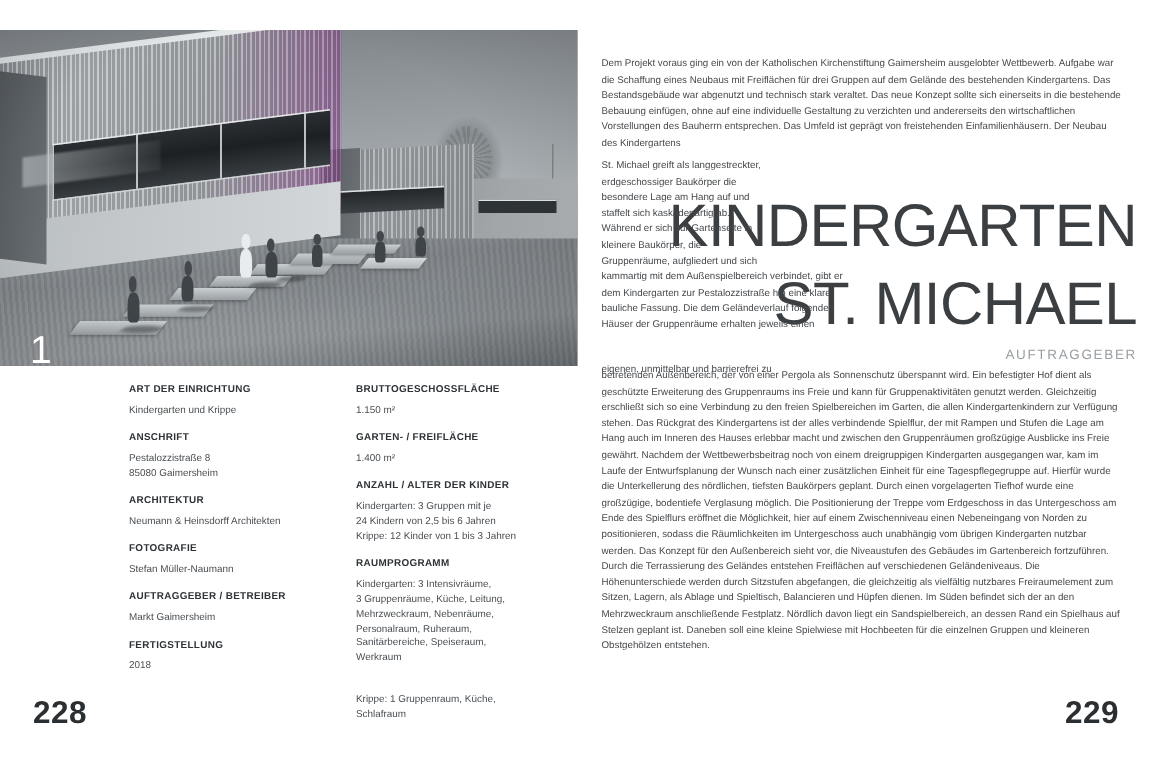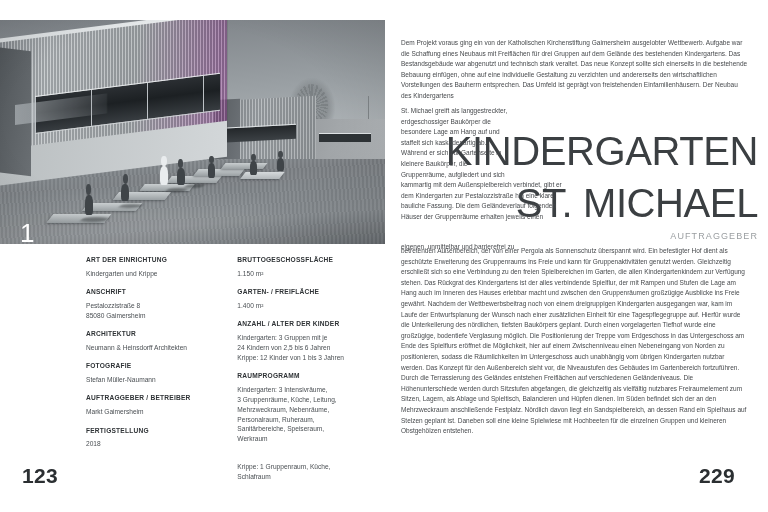--- a/index.html
+++ b/index.html
@@ -155,21 +155,21 @@
     font-size:6.6px; color:#4a4f53; line-height:1.5; margin-bottom:9.5px;
   }
   .d-body.last { margin-bottom:0; }
   .d-gap { height: 8px; }
 
   .page-no {
     position:absolute; bottom:24px; font-size:21px; font-weight:bold;
     color:#2b2f32; letter-spacing:.3px;
   }
   .page-no.left { left:22px; }
-  .page-no.right { right:33px;text-align:right; }
+  .page-no.right { right:22px;text-align:right; }
 
   
   .page-right { position:absolute; left:384px; top:0; width:384px; height:512px; }
 
   .intro {
     position:absolute; left:17px; top:38px; width:348px;
     font-size:6.5px; line-height:1.63; color:#46494c; text-align:left;
   }
 
   
@@ -313,21 +313,21 @@
 
         <div class="d-head">RAUMPROGRAMM</div>
         <div class="d-body">Kindergarten: 3 Intensivräume,<br>3 Gruppenräume, Küche, Leitung,<br>Mehrzweckraum, Nebenräume,<br>Personalraum, Ruheraum,<br>Sanitärbereiche, Speiseraum,<br>Werkraum</div>
 
         <div class="d-gap"></div>
         <div class="d-body last">Krippe: 1 Gruppenraum, Küche,<br>Schlafraum</div>
       </div>
 
     </div>
 
-    <div class="page-no left">123</div>
+    <div class="page-no left">228</div>
   </div>
 
   <div class="page-right">
 
     <div class="intro">Dem Projekt voraus ging ein von der Katholischen Kirchenstiftung Gaimersheim ausgelobter Wettbewerb. Aufgabe war die Schaffung eines Neubaus mit Freiflächen für drei Gruppen auf dem Gelände des bestehenden Kindergartens. Das Bestandsgebäude war abgenutzt und technisch stark veraltet. Das neue Konzept sollte sich einerseits in die bestehende Bebauung einfügen, ohne auf eine individuelle Gestaltung zu verzichten und andererseits den wirtschaftlichen Vorstellungen des Bauherrn entsprechen. Das Umfeld ist geprägt von freistehenden Einfamilienhäusern. Der Neubau des Kindergartens</div>
 
     <div class="title-block">
       <div class="title-l1">
         <span>KINDERGARTEN</span>
       </div>

